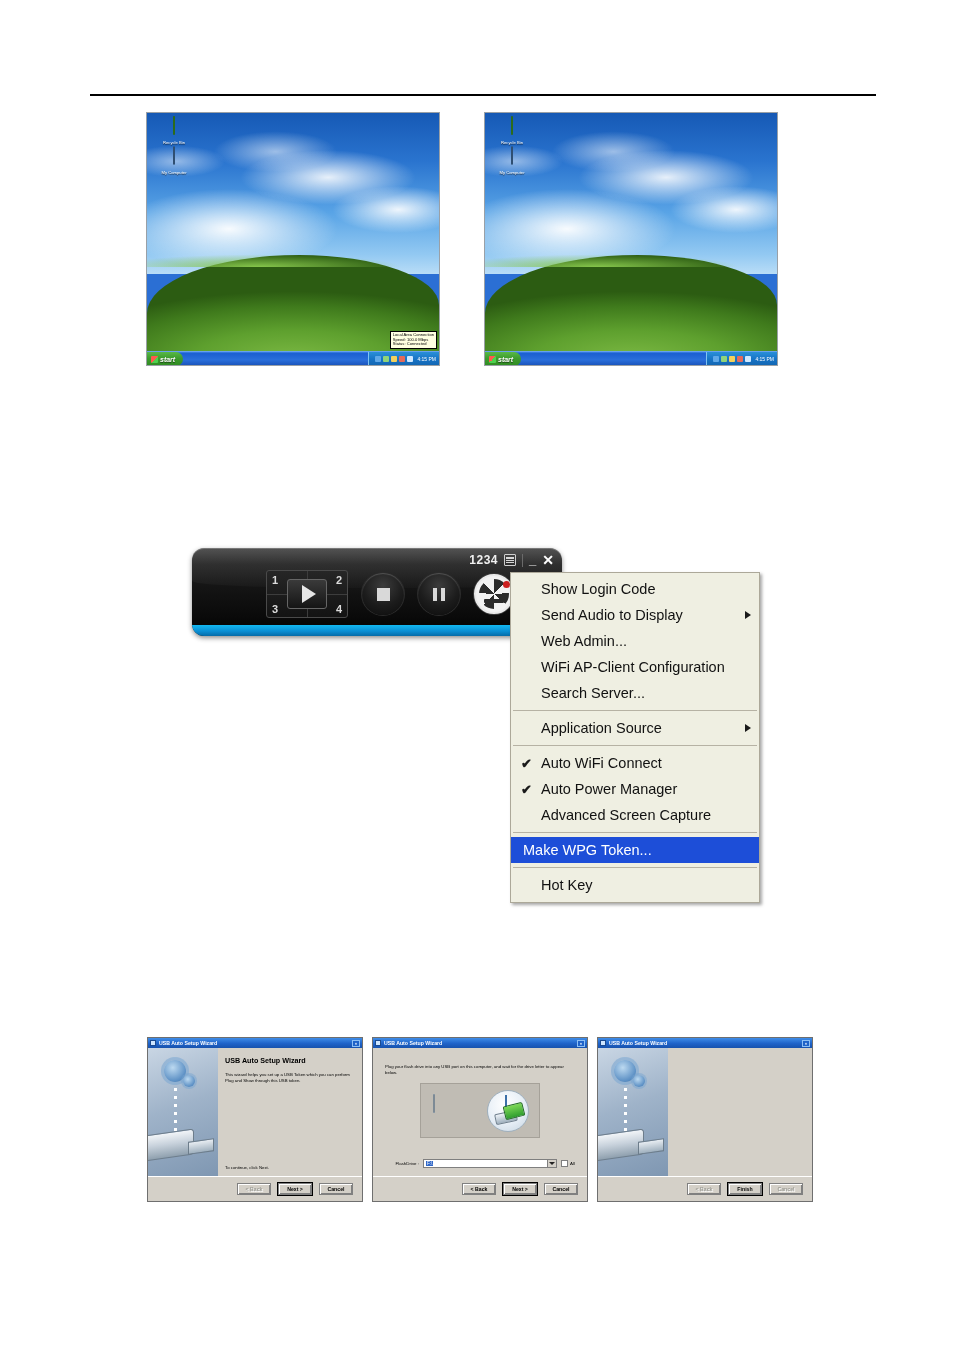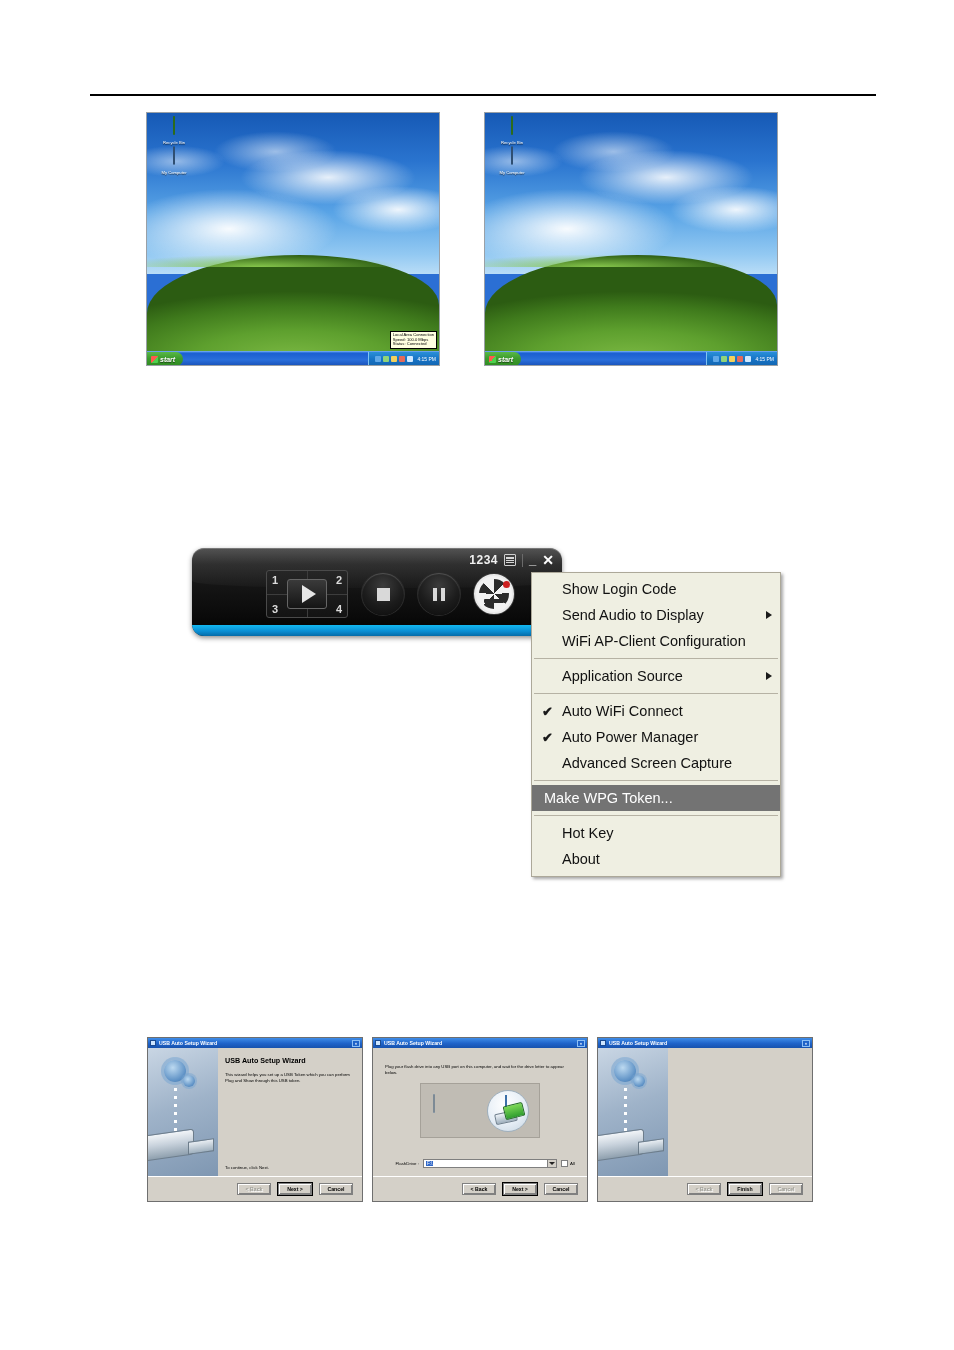--- a/index.html
+++ b/index.html
@@ -186,33 +186,33 @@
   }
   .globebtn .g-bar{
     position:absolute;left:5px;bottom:6px;width:20px;height:4px;background:#2b2b2b;border-radius:1px;
   }
   .globebtn .g-dot{
     position:absolute;right:2px;top:5px;width:7px;height:7px;border-radius:50%;background:#cc1f1f;
   }
 
   
   .ctx-menu {
-    position:absolute; left:531px; top:572px; width:250px;
+    position:absolute; left:510px; top:572px; width:250px;
     background:#efefe2;
     border:1px solid #aca899;
     box-shadow: 2px 2px 3px rgba(0,0,0,.35);
     padding:3px 0 4px;
     font-size:14.5px; color:#111;
     font-family:"Liberation Sans", sans-serif;
   }
   .ctx-item{
     position:relative; height:26px; display:flex; align-items:center;
     padding-left:30px; padding-right:18px; white-space:nowrap;
   }
-  .ctx-item.selected{ background:#737373; color:#fff;padding-left:12px; }
+  .ctx-item.selected{ background:#1d4ed8; color:#fff;padding-left:12px; }
   .ctx-item .chk{
     position:absolute; left:10px; top:50%; transform:translateY(-50%);
     font-size:13px; font-weight:bold; color:#1a1a1a;
   }
   .ctx-item .arrow{
     position:absolute; right:8px; top:50%; transform:translateY(-50%);
     width:0;height:0;border-left:6px solid #1a1a1a;
     border-top:4px solid transparent;border-bottom:4px solid transparent;
   }
   .ctx-sep{ height:1px; background:#b6b2a4; margin:4px 2px; }
@@ -468,21 +468,27 @@
 
 <div class="ctx-menu" id="ctx-menu">
     <div class="ctx-item">
       <span>Show Login Code</span>
     </div>
     <div class="ctx-item">
       <span>Send Audio to Display</span>
       <span class="arrow"></span>
     </div>
     <div class="ctx-item">
+      <span>Web Admin...</span>
+    </div>
+    <div class="ctx-item">
       <span>WiFi AP-Client Configuration</span>
+    </div>
+    <div class="ctx-item">
+      <span>Search Server...</span>
     </div>
     <div class="ctx-sep"></div>
     <div class="ctx-item">
       <span>Application Source</span>
       <span class="arrow"></span>
     </div>
     <div class="ctx-sep"></div>
     <div class="ctx-item">
       <span class="chk">✔</span>
       <span>Auto WiFi Connect</span>
@@ -494,23 +500,20 @@
     <div class="ctx-item">
       <span>Advanced Screen Capture</span>
     </div>
     <div class="ctx-sep"></div>
     <div class="ctx-item selected">
       <span>Make WPG Token...</span>
     </div>
     <div class="ctx-sep"></div>
     <div class="ctx-item">
       <span>Hot Key</span>
-    </div>
-    <div class="ctx-item">
-      <span>About</span>
     </div>
   </div>
 
 <div class="wiz w1">
   <div class="wiz-title">
     <span class="tic"></span>
     <span>USB Auto Setup Wizard</span>
     <span class="spacer"></span>
     <span class="tbtn">×</span>
   </div>

